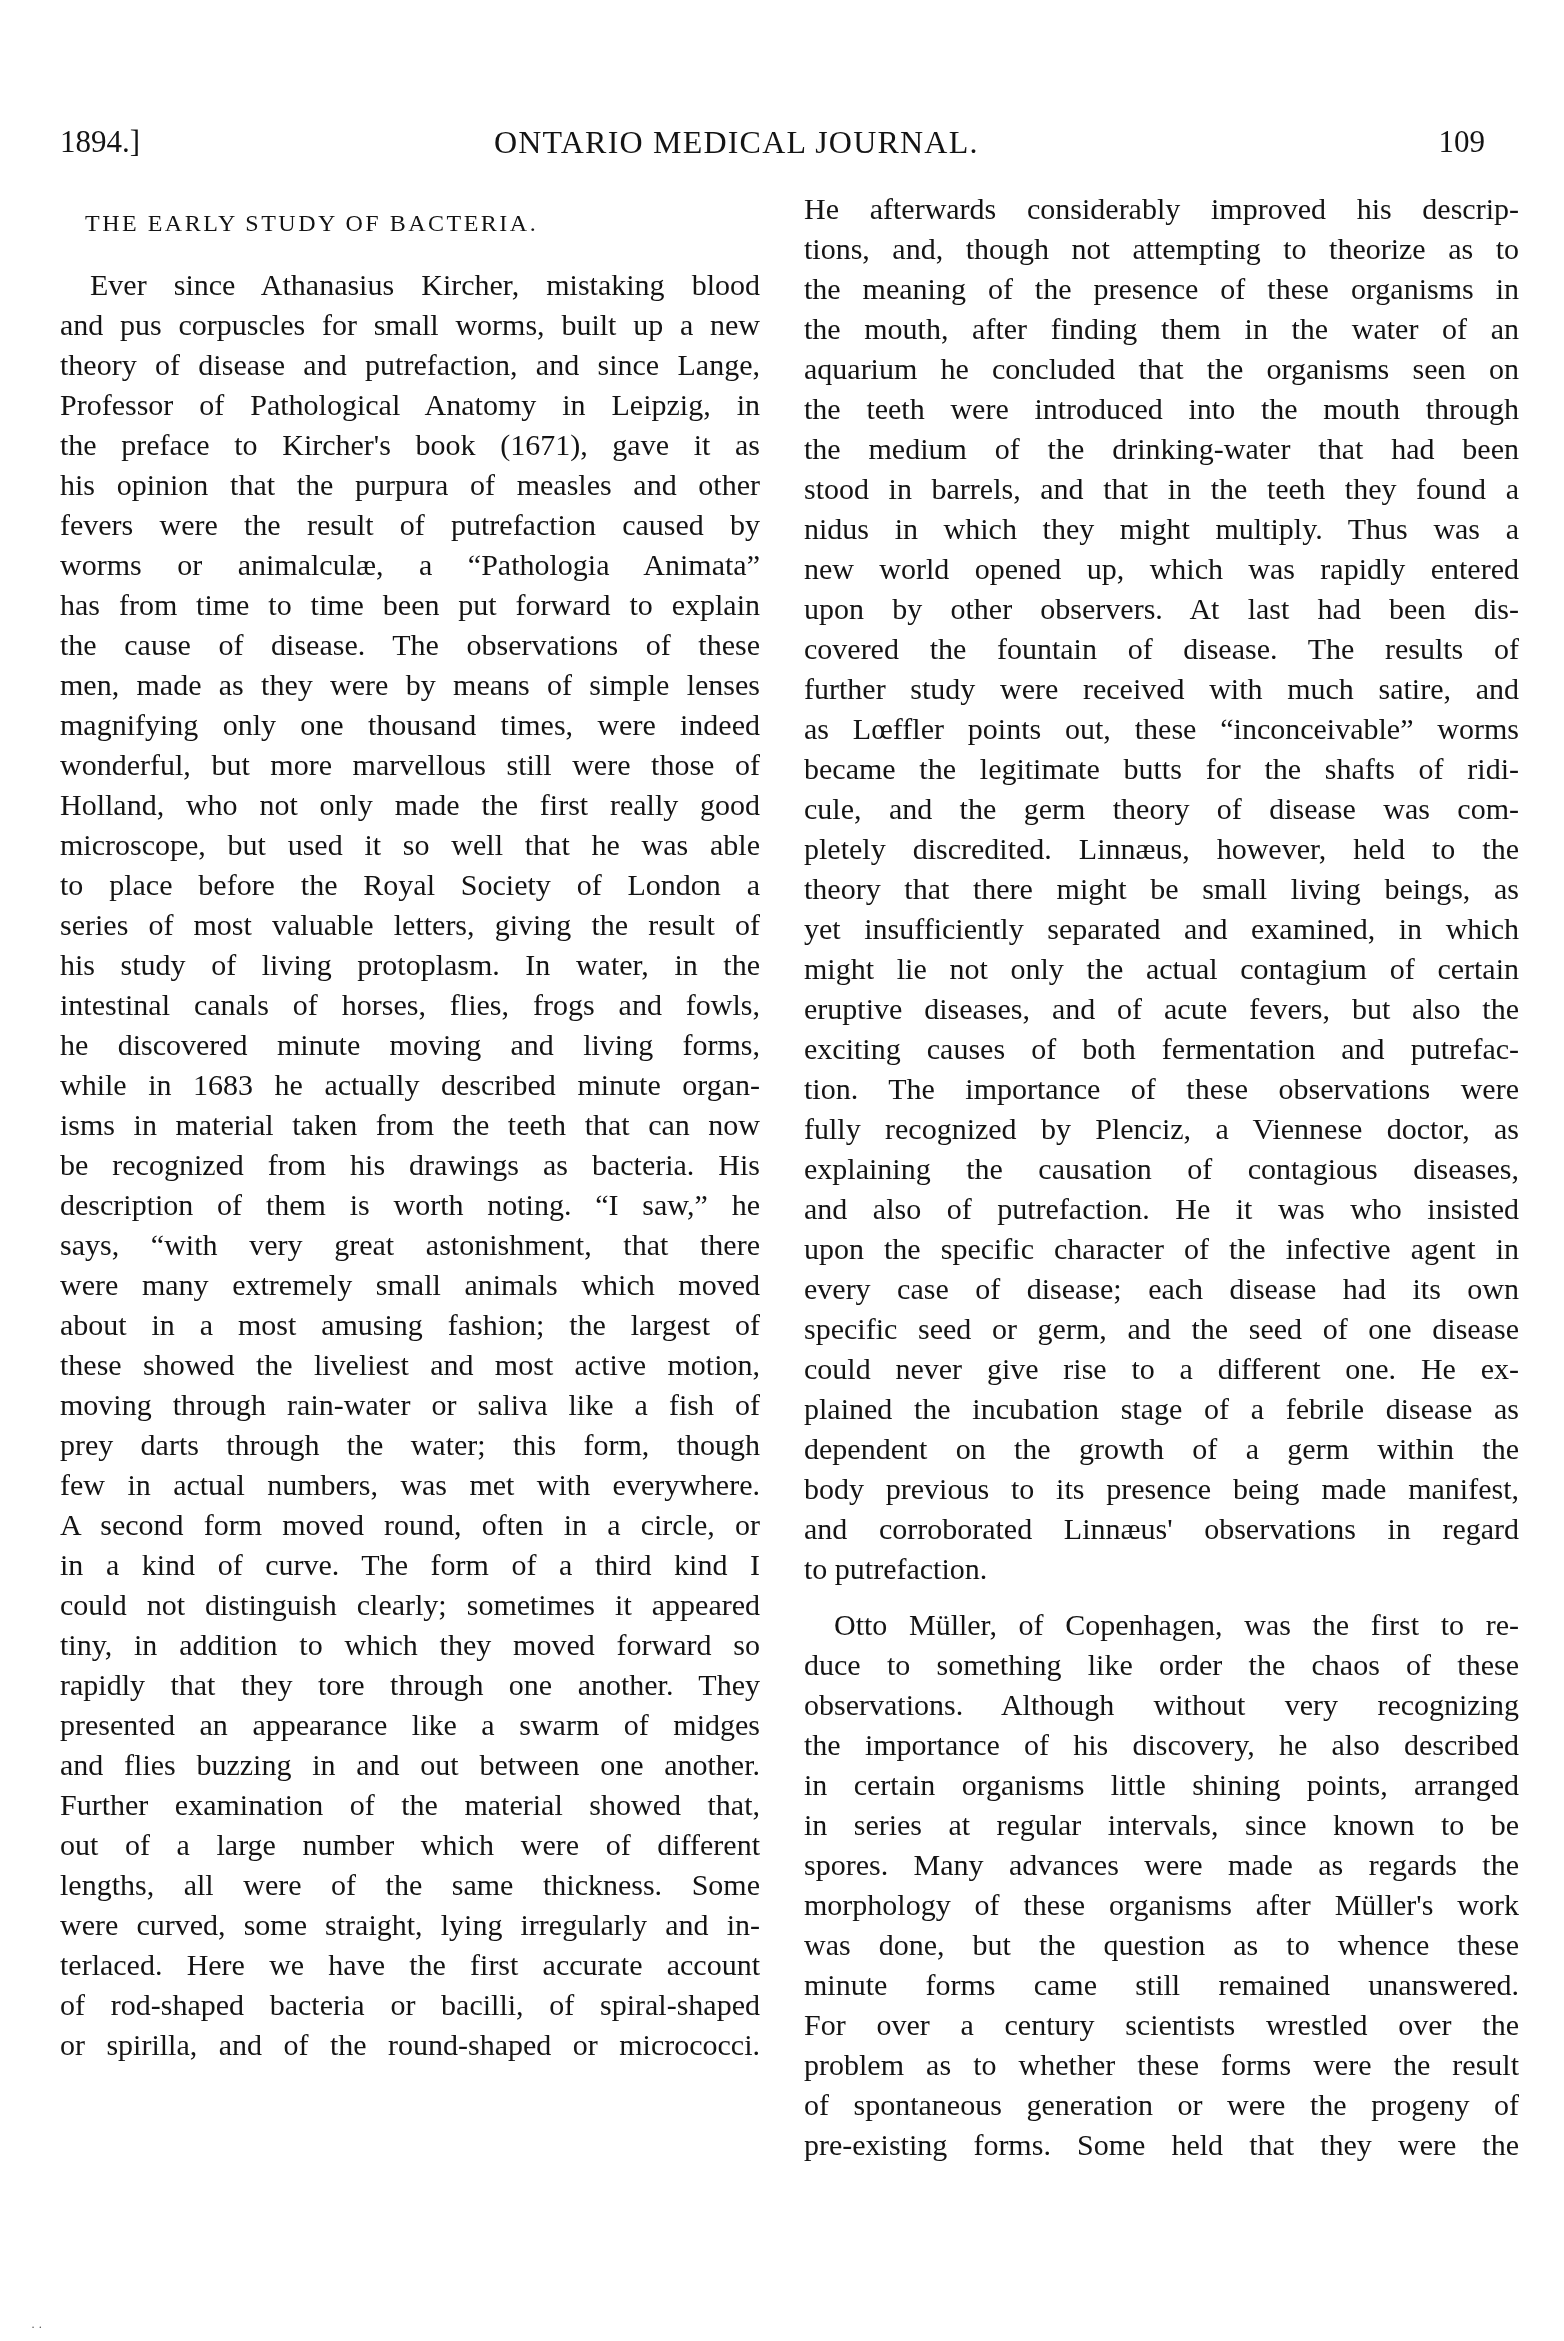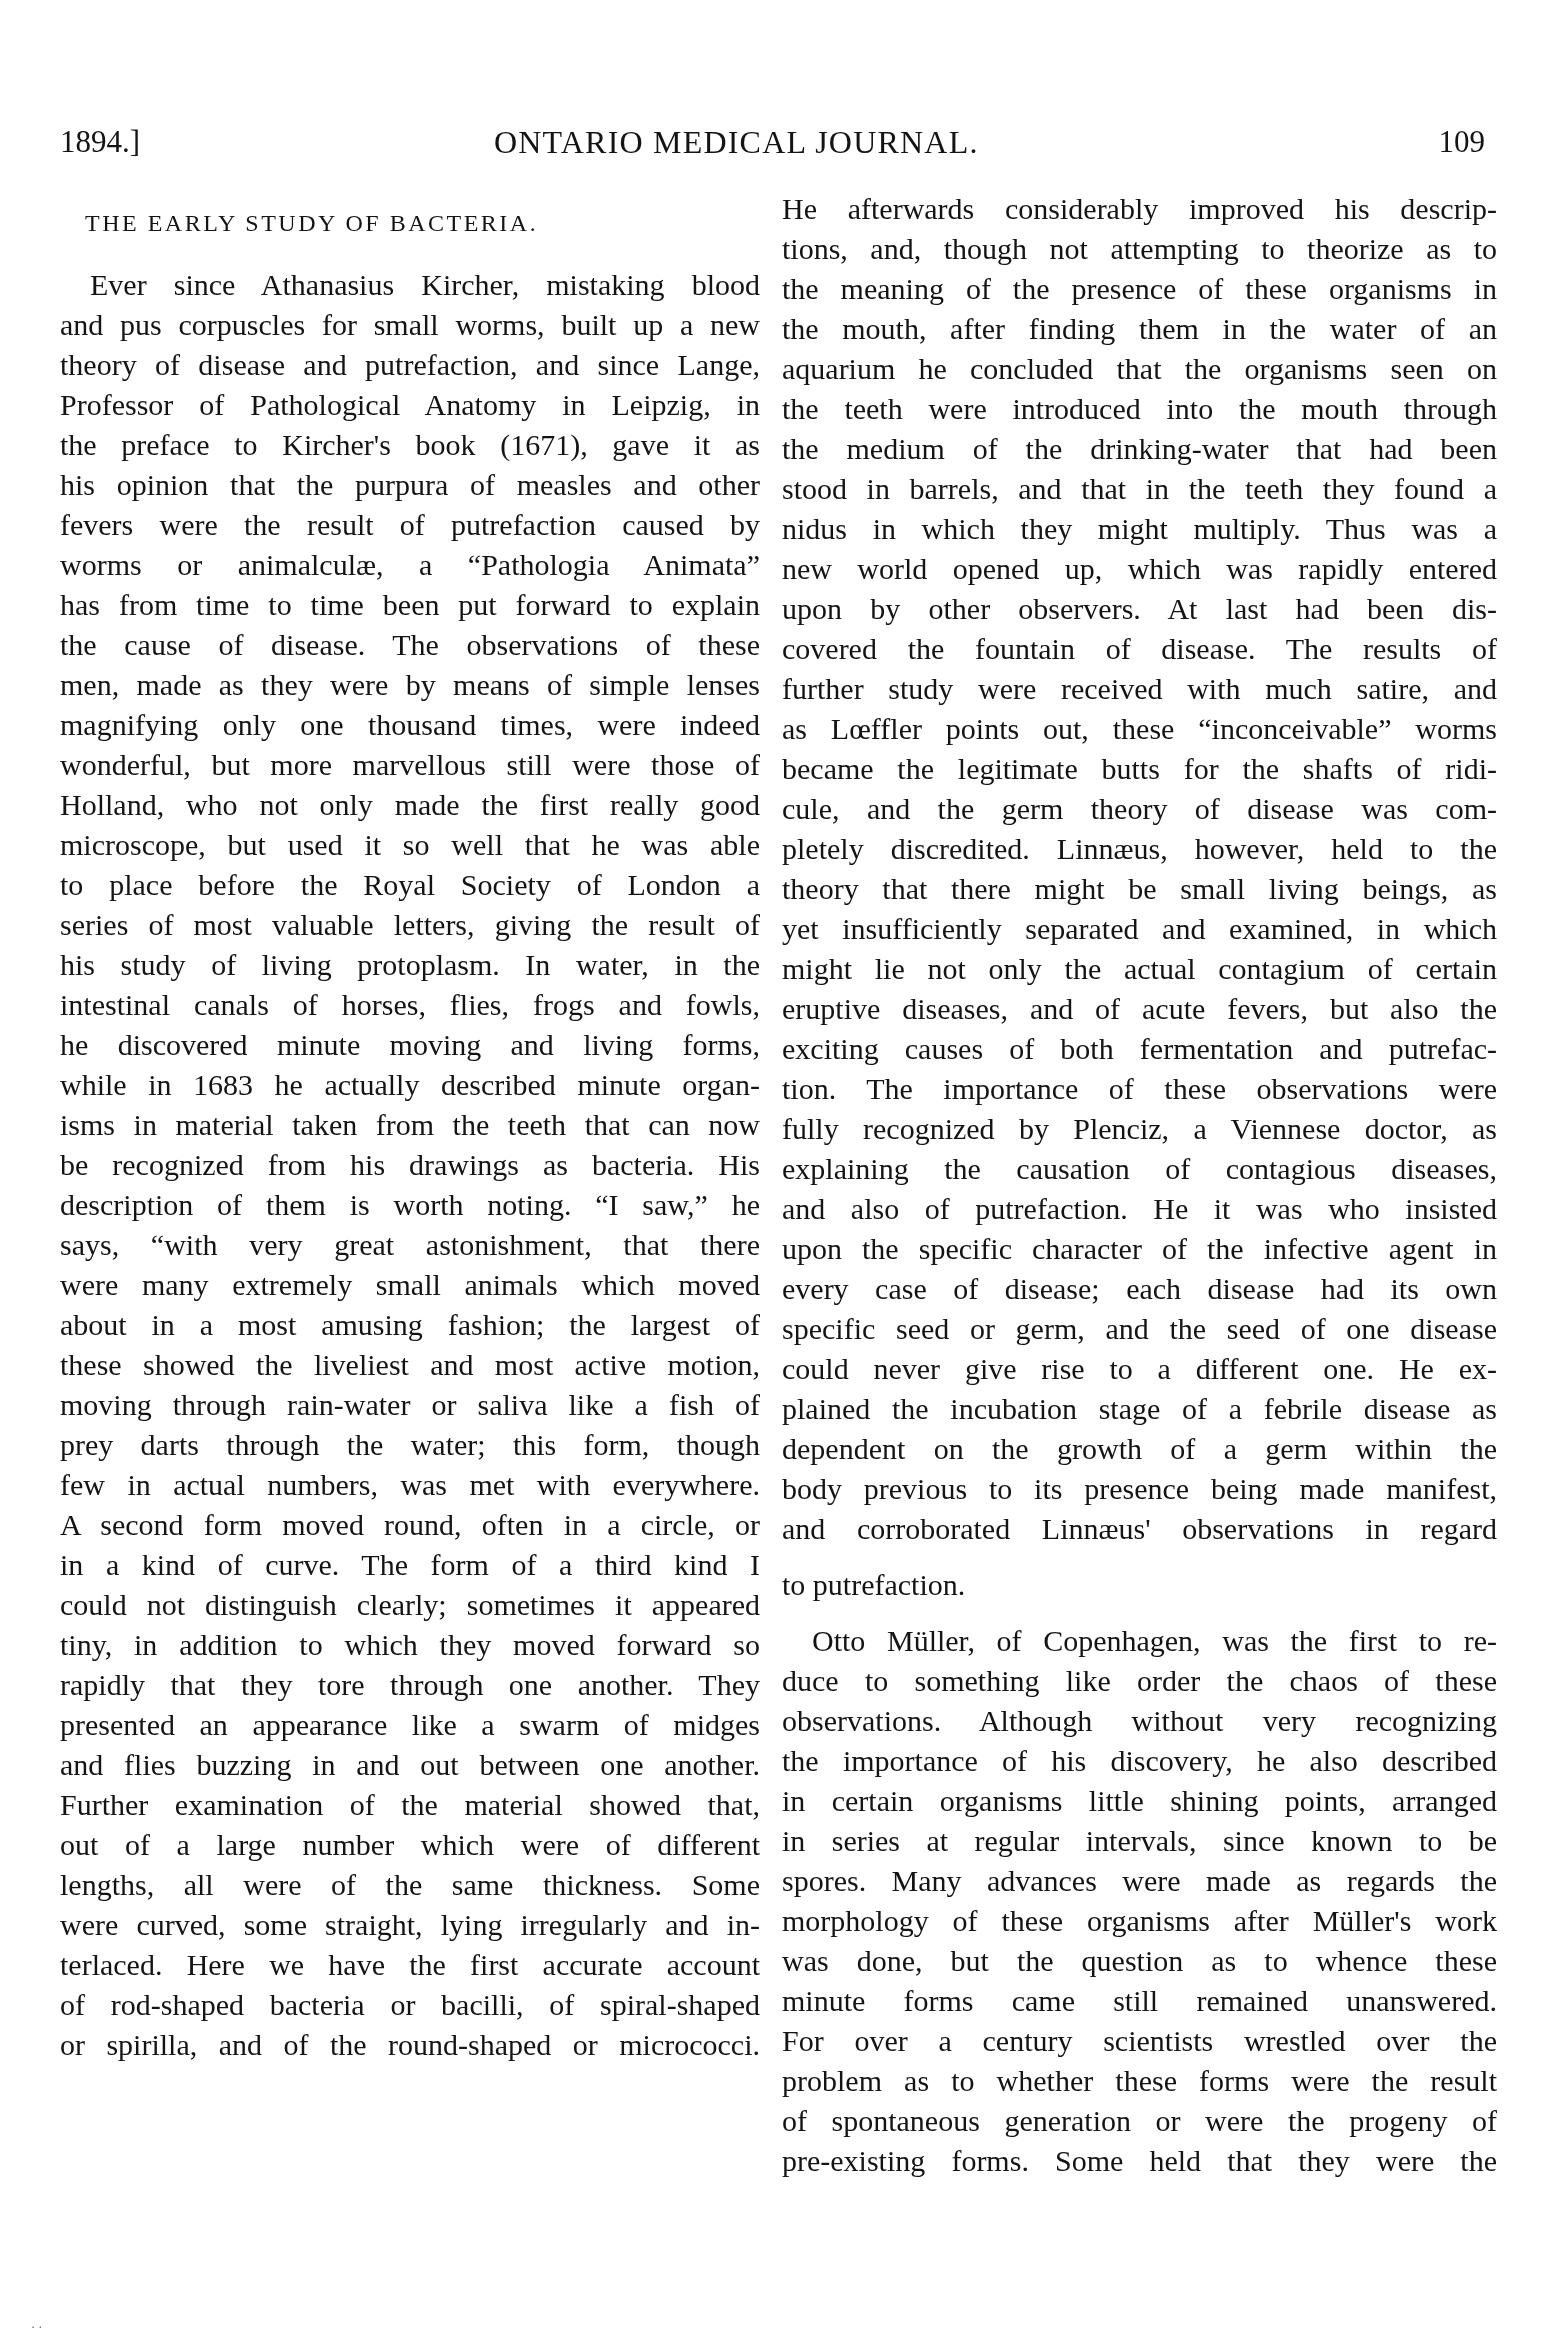--- a/index.html
+++ b/index.html
@@ -4,24 +4,24 @@
 <style>
   html, body { margin:0; padding:0; background:#ffffff; }
   body { width:1565px; height:2342px; position:relative; overflow:hidden;
          font-family:"Liberation Serif","DejaVu Serif",serif; color:#141414; }
   .running-head { position:absolute; top:124px; left:60px; width:1425px; height:43px; }
   .rh-year { position:absolute; left:0; top:0; font-size:31px; }
   .rh-journal { position:absolute; left:434px; top:0; font-size:32px; letter-spacing:1.2px; }
   .rh-page { position:absolute; right:0; top:0; font-size:31px; }
   .col { position:absolute; top:186px; font-size:30px; line-height:40px; text-align:justify; }
   .col-left { left:60px; width:700px; }
-  .col-right { left:782px; width:715px; top:189px; }
+  .col-right { left:804px; width:715px; top:189px; }
   .title { font-size:24px; letter-spacing:2.5px; text-align:left; margin:18.6px 0 23.5px 25px; line-height:37px; }
   .line { display:block; white-space:nowrap; text-align:justify; text-align-last:justify; height:40px; overflow:visible; }
-  .line.last { text-align-last:left;margin-top:16px; }
+  .line.last { text-align-last:left; }
   .para-gap { height:16px; }
   .indent { padding-left:30px; }
   .stray { position:absolute; font-size:12.4px; color:#555; }
 </style>
 </head>
 <body>
 
 <div class="running-head">
   <span class="rh-year">1894.]</span>
   <span class="rh-journal">ONTARIO MEDICAL JOURNAL.</span>

